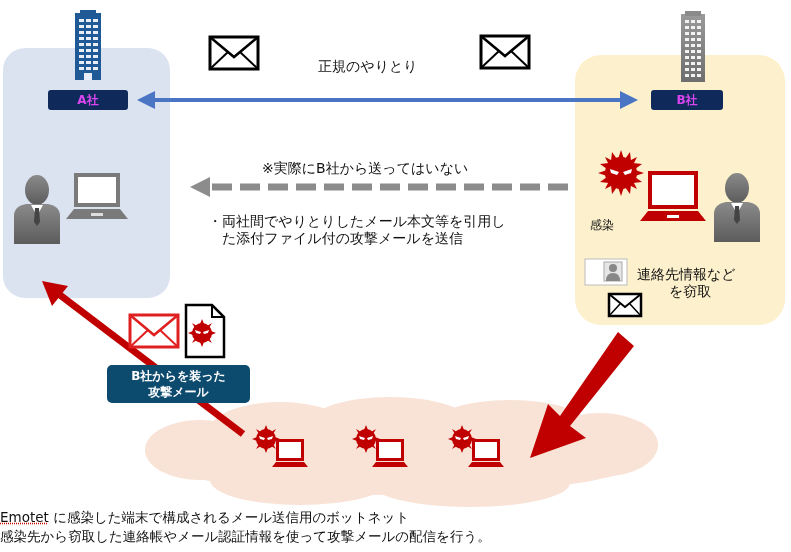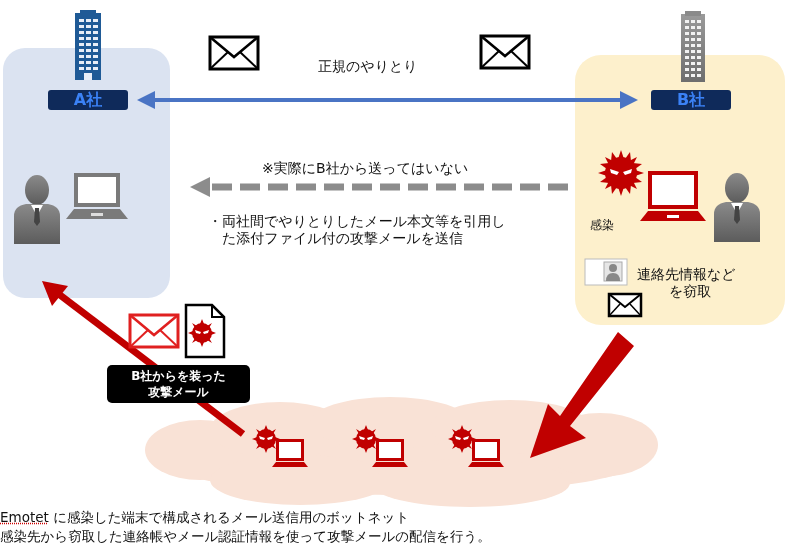--- a/index.html
+++ b/index.html
@@ -1,22 +1,22 @@
 <!DOCTYPE html>
 <html><head>
 <meta charset="utf-8">
 <style>
   html,body{margin:0;padding:0;background:#fff;}
   body{width:791px;height:552px;position:relative;overflow:hidden;font-family:"DejaVu Sans","Liberation Sans",sans-serif;color:#111;}
   .abs{position:absolute;}
   .panel-a{left:3px;top:48px;width:167px;height:250px;background:#dbe3f1;border-radius:22px;}
   .panel-b{left:575px;top:55px;width:210px;height:270px;background:#fdf0cc;border-radius:26px;}
-  .label-box{background:#0f2a5a;color:#3b82f6;font-size:16px;font-weight:bold;text-align:center;border-radius:3px;line-height:20px;}
+  .label-box{background:#0f2a5a;color:#d946ef;font-size:12px;font-weight:bold;text-align:center;border-radius:3px;line-height:20px;}
   .txt{font-size:14px;line-height:17px;white-space:nowrap;}
-  .callout{left:107px;top:365px;width:143px;height:38px;background:#000000;border-radius:5px;color:#fff;font-size:12px;font-weight:bold;text-align:center;line-height:16px;padding-top:3px;box-sizing:border-box;}
+  .callout{left:107px;top:365px;width:143px;height:38px;background:#0c4a6e;border-radius:5px;color:#fff;font-size:12px;font-weight:bold;text-align:center;line-height:16px;padding-top:3px;box-sizing:border-box;}
   .caption{left:0;width:791px;text-align:left;font-size:13.5px;line-height:18px;}
   .emotet{text-decoration:underline dotted #c00;}
 </style>
 </head>
 <body>
 
 <div class="abs panel-a"></div>
 <div class="abs panel-b"></div>
 
 <svg class="abs" style="left:140px;top:395px" width="520" height="115">
@@ -104,21 +104,21 @@
     <rect x="7" y="58" width="4" height="3"></rect>
       <rect x="13" y="58" width="4" height="3"></rect>
       <rect x="19" y="58" width="4" height="3"></rect>
     <rect x="7" y="64" width="4" height="3"></rect>
       <rect x="13" y="64" width="4" height="3"></rect>
       <rect x="19" y="64" width="4" height="3"></rect>
   </g>
 </svg>
 
 <div class="abs label-box" style="left:48px;top:90px;width:80px;">A社</div>
-<div class="abs label-box" style="left:651px;top:90px;width:80px;">B社</div>
+<div class="abs label-box" style="left:651px;top:90px;width:72px;">B社</div>
 
 <svg class="abs" style="left:208px;top:35px" width="52" height="36">
   <rect x="2" y="2" width="48" height="32" fill="#fff" stroke="#000" stroke-width="3"></rect>
   <polyline points="2,2 26,22 50,2" fill="none" stroke="#000" stroke-width="2.5"></polyline>
   <line x1="2" y1="34" x2="20" y2="17" stroke="#000" stroke-width="2"></line>
   <line x1="50" y1="34" x2="32" y2="17" stroke="#000" stroke-width="2"></line>
 </svg>
 <svg class="abs" style="left:479px;top:34px" width="52" height="36">
   <rect x="2" y="2" width="48" height="32" fill="#fff" stroke="#000" stroke-width="3"></rect>
   <polyline points="2,2 26,22 50,2" fill="none" stroke="#000" stroke-width="2.5"></polyline>

